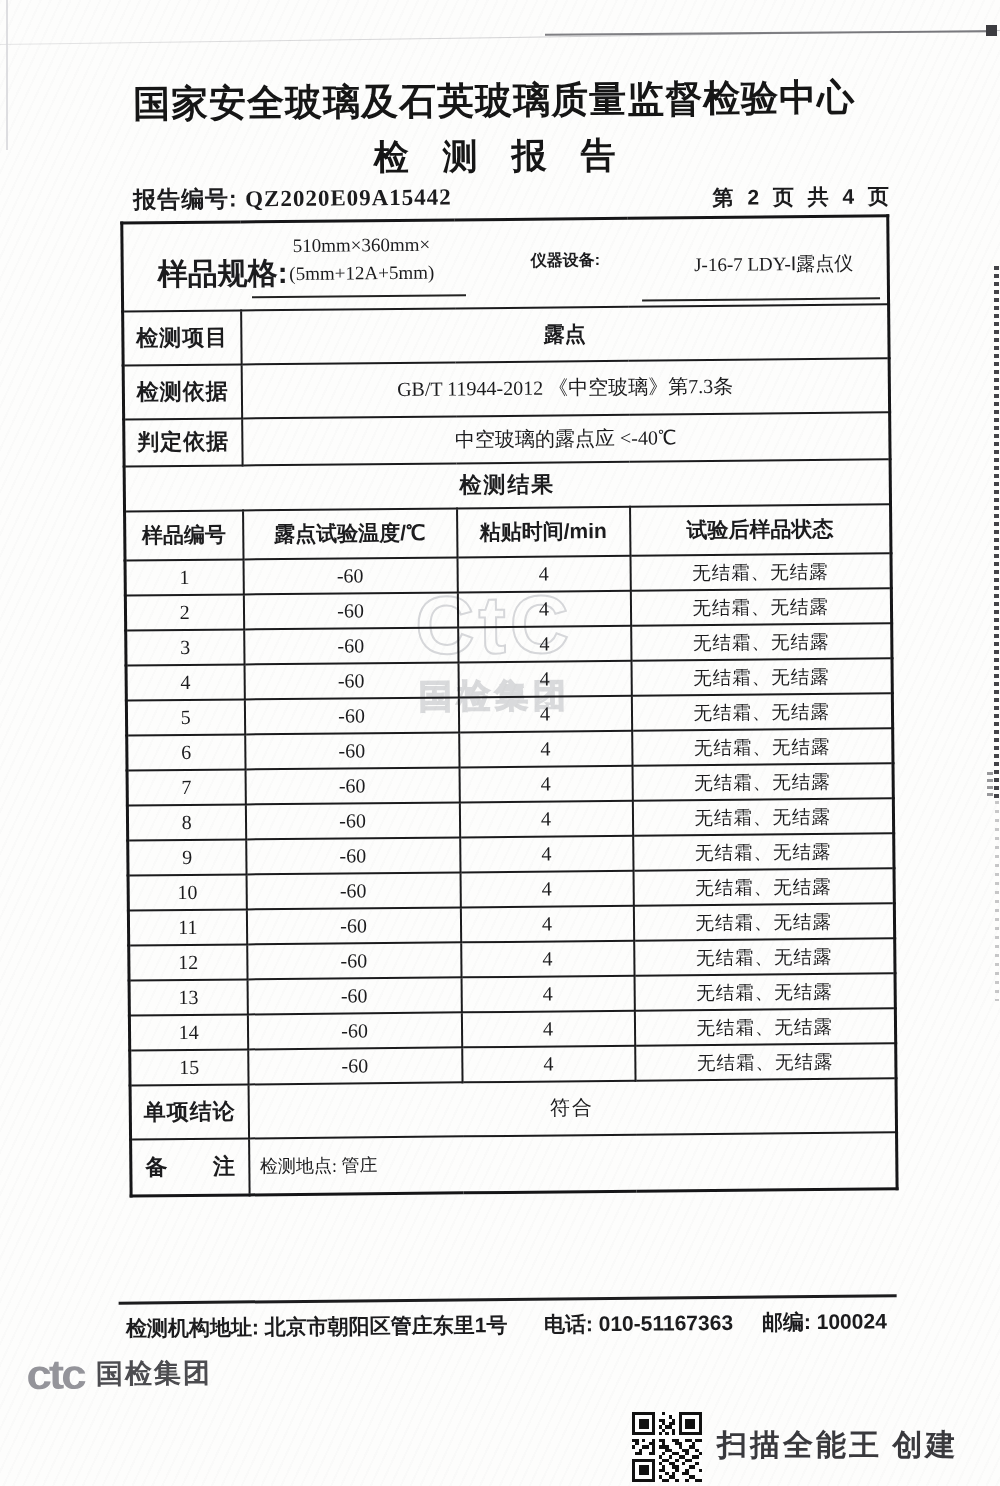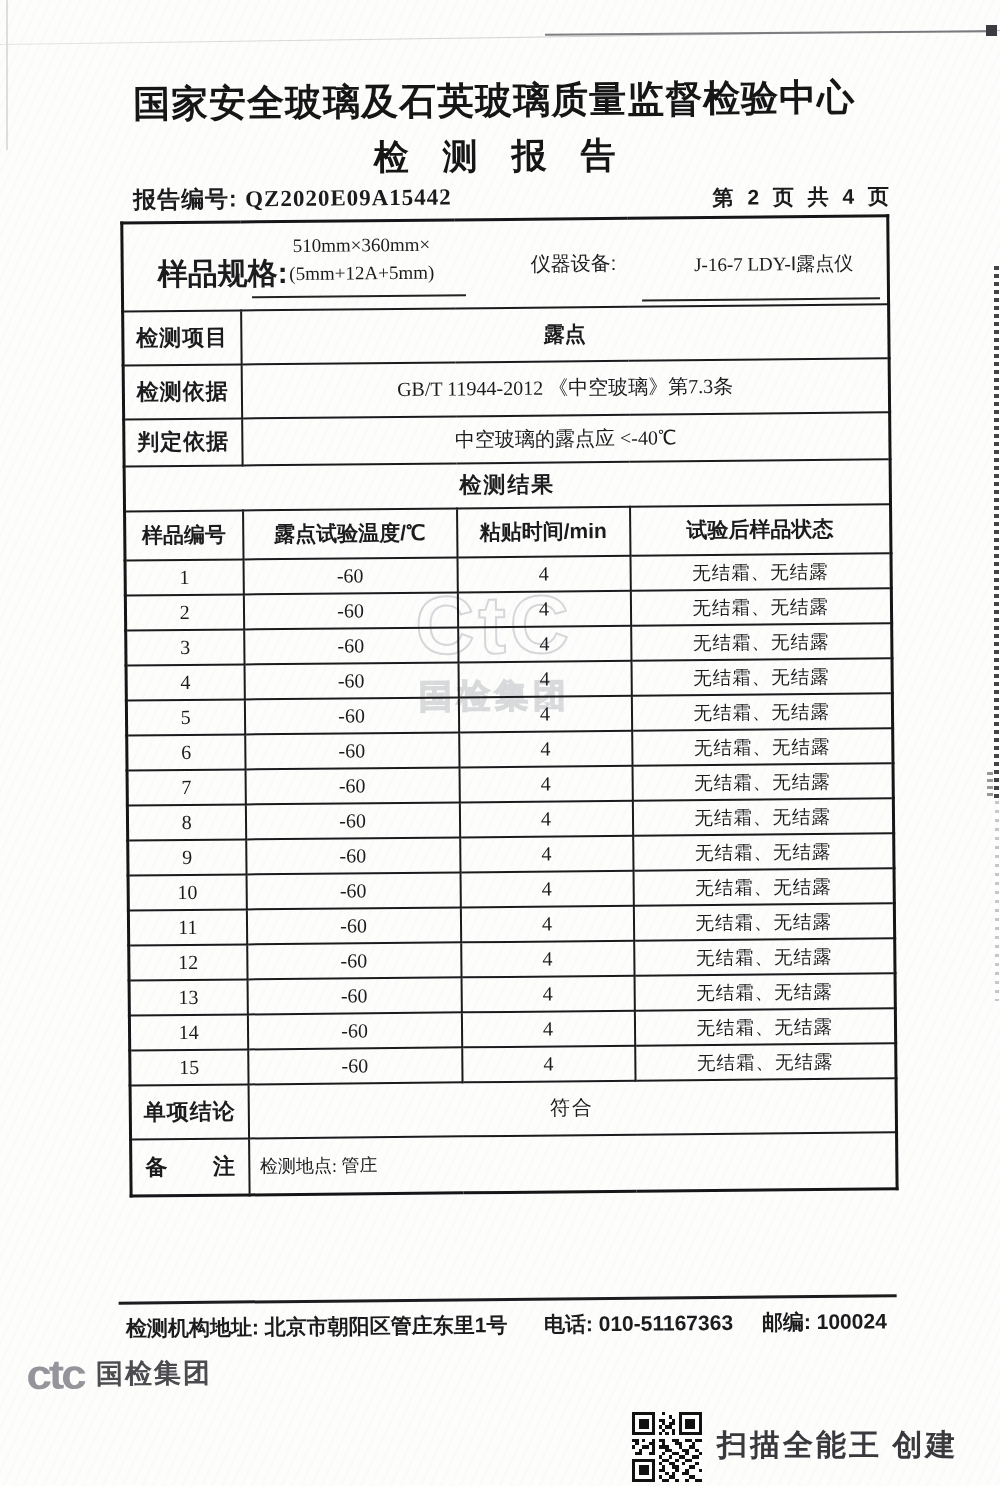--- a/index.html
+++ b/index.html
@@ -47,21 +47,21 @@
   }
   td.lbl { font-weight:700; font-size:22px; letter-spacing:1px; }
   .serif { font-family:"Liberation Serif", serif; }
 
   tr.spec td { height:88px; position:relative; }
   .spec-wrap { position:relative; width:100%; height:100%; }
   .spec-label { position:absolute; left:14px; top:30px; font-size:30px; font-weight:700;margin-left:20px; }
   .spec-value { position:absolute; left:122px; top:9px; width:232px; text-align:center;
                 font-size:19px; line-height:28px; font-family:"Liberation Serif", serif; }
   .spec-underline1 { position:absolute; left:128px; bottom:11px; width:214px; height:2px; background:#222; }
-  .instr-label { position:absolute; left:407px; top:30px; font-size:20px; font-weight:400; }
+  .instr-label { position:absolute; left:407px; top:30px; font-size:16px; font-weight:700; }
   .instr-value { position:absolute; left:530px; top:33px; width:240px; text-align:center;
                  font-size:19px; font-family:"Liberation Serif", serif; }
   .spec-underline2 { position:absolute; left:518px; bottom:4px; width:238px; height:2px; background:#222; }
 
   tr.inforow1 td { height:54px; }
   tr.inforow2 td { height:54px; }
   tr.inforow3 td { height:47px; }
   .info-value { font-size:20px; font-family:"Liberation Serif", serif; }
   tr.inforow1 .info-value { font-weight:700; font-family:"Liberation Sans", sans-serif; font-size:21px; }
 

